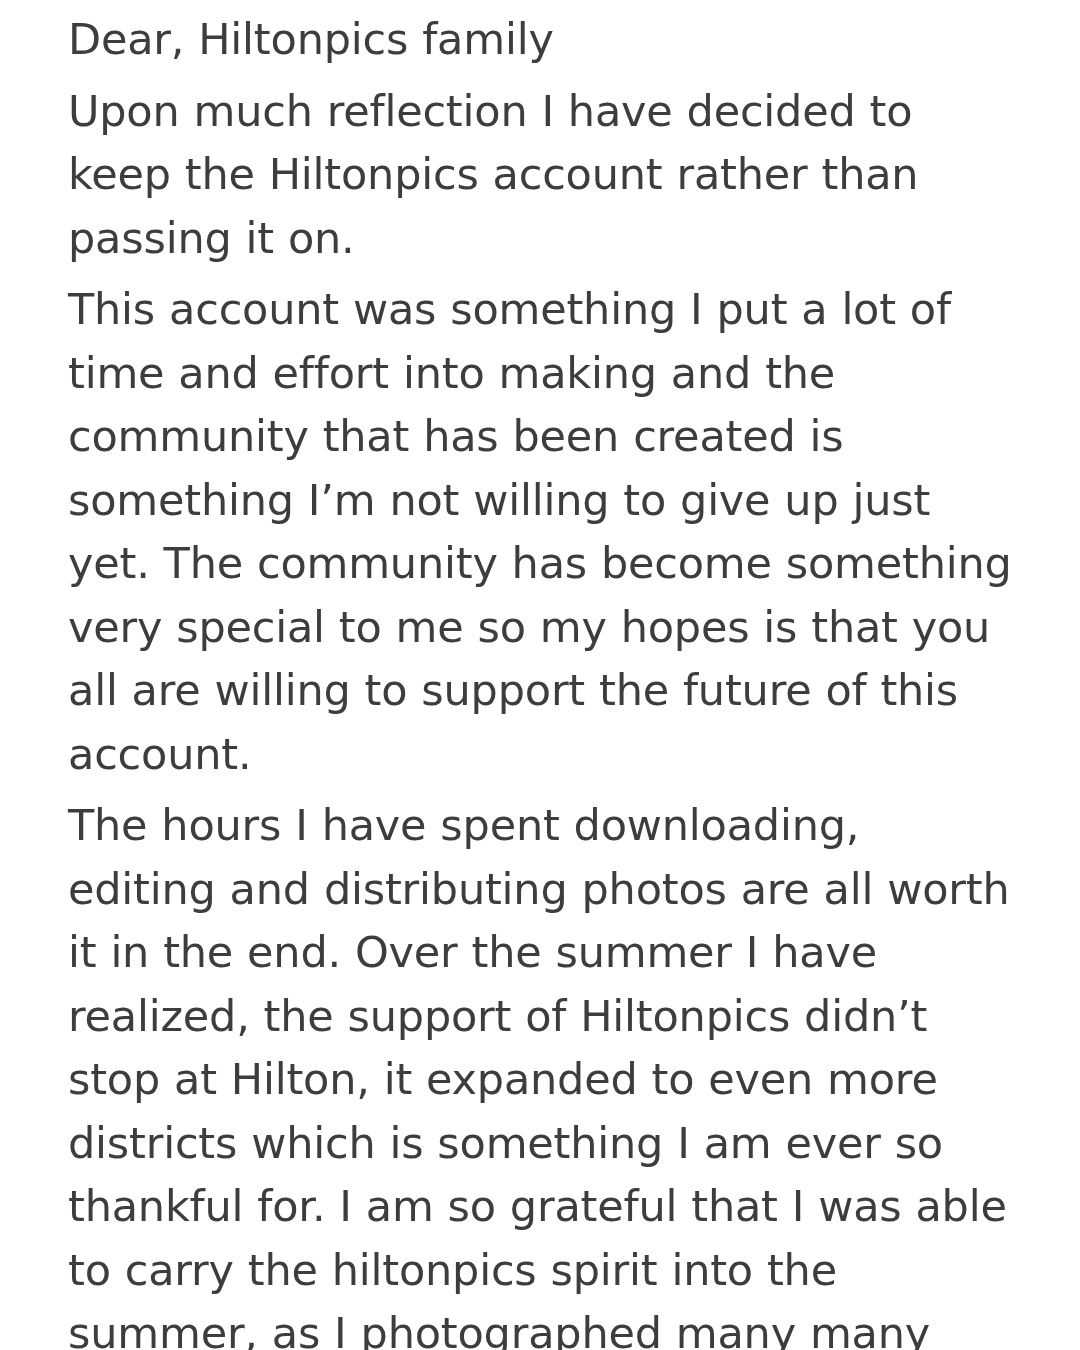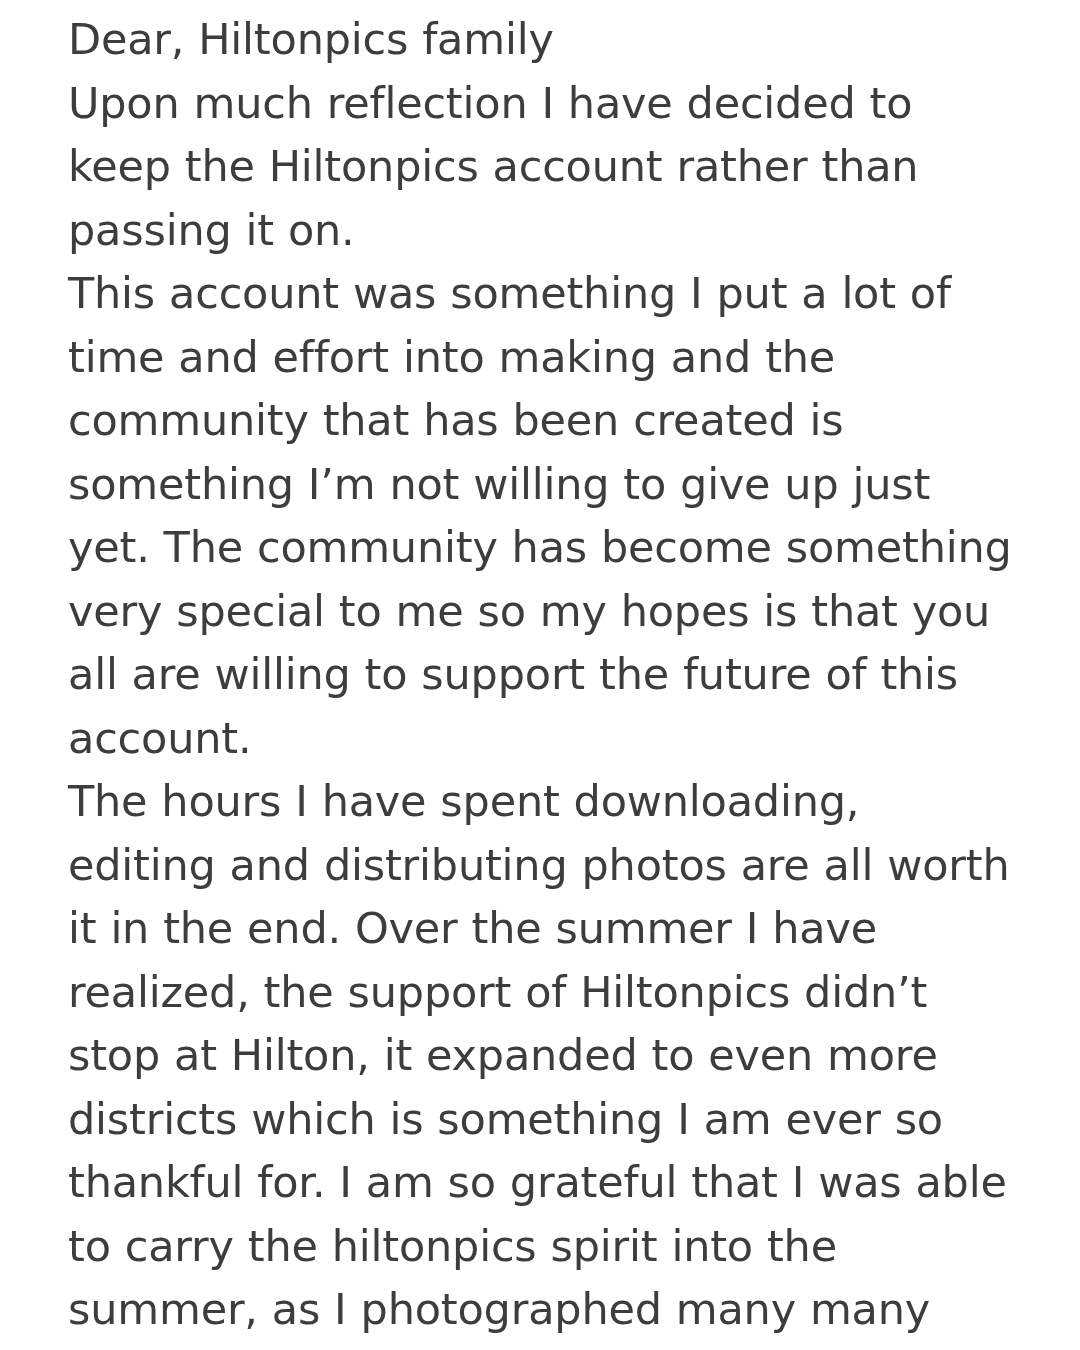--- a/index.html
+++ b/index.html
@@ -28,21 +28,21 @@
     line-height: 63.5px;
     letter-spacing: -0.2px;
     font-weight: 400;
     word-spacing: 0.5px;
   }
   .para {
     margin: 0;
     padding: 0;
   }
   .para + .para {
-    margin-top: 0px;
+    margin-top: 8px;
   }
 </style>
 </head>
 <body>
 
 <div class="page">
   <div class="note-body">
     <p class="para">Dear, Hiltonpics family</p>
     <p class="para">Upon much reflection I have decided to keep the Hiltonpics account rather than passing it on.</p>
     <p class="para">This account was something I put a lot of time and effort into making and the community that has been created is something I’m not willing to give up just yet. The community has become something very special to me so my hopes is that you all are willing to support the future of this account.</p>

